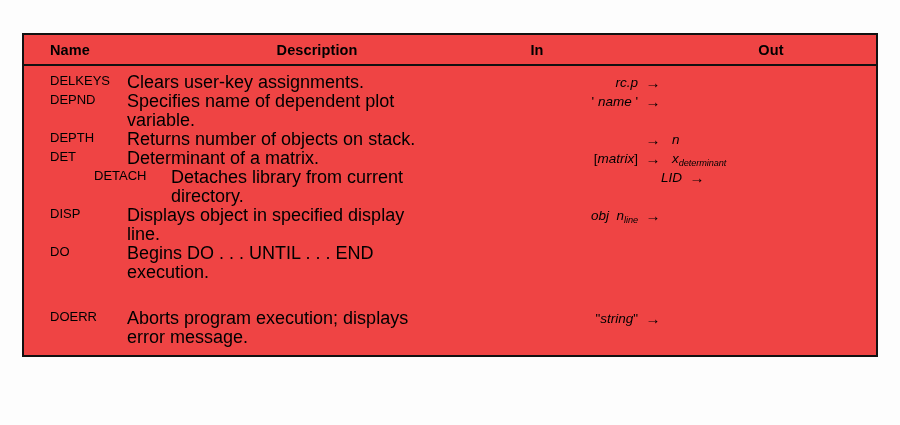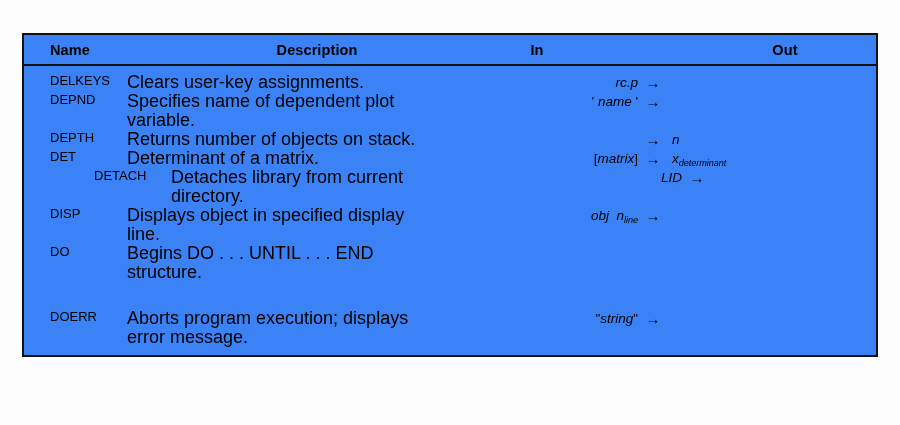--- a/index.html
+++ b/index.html
@@ -24,42 +24,42 @@
 
   
   .ref-table {
     position: absolute;
     left: 22px;
     top: 33px;
     width: 856px;
     height: 324px;
     box-sizing: border-box;
     border: 2px solid #111;
-    background: #3b82f6;
+    background: #ef4444;
   }
 
   
   .thead {
     position: relative;
     height: 31px;
     border-bottom: 2px solid #111;
     box-sizing: border-box;
   }
   .th {
     position: absolute;
     top: 7px;
     font-weight: bold;
     font-size: 14.5px;
     letter-spacing: 0.1px;
     white-space: nowrap;
   }
   .th-name        { left: 26px; }
   .th-description { left: 178px; width: 230px; text-align: center; }
   .th-in          { left: 398px; width: 230px; text-align: center; }
-  .th-out         { left: 656px; width: 210px; text-align: center; }
+  .th-out         { left: 642px; width: 210px; text-align: center; }
 
   
   .tbody {
     position: relative;
     padding-top: 7px;
   }
 
   .row {
     position: relative;
     min-height: 19px;
@@ -206,21 +206,21 @@
           <div class="cell-stack">
             <span class="stack-in">obj&nbsp; n<sub>line</sub></span>
             <span class="stack-arrow">→</span>
             <span class="stack-out"></span>
           </div>
         </div>
         <div class="row" style="height: 38px;">
           <div class="cell-name">DO</div>
           <div class="cell-desc">
             <span class="desc-line">Begins DO . . . UNTIL . . . END</span>
-            <span class="desc-line">structure.</span>
+            <span class="desc-line">execution.</span>
           </div>
         </div>
         <div class="row" style="height: 38px; margin-top: 27px;">
           <div class="cell-name">DOERR</div>
           <div class="cell-desc">
             <span class="desc-line">Aborts program execution; displays</span>
             <span class="desc-line">error message.</span>
           </div>
           <div class="cell-stack">
             <span class="stack-in"><span class="quote">"</span>string<span class="quote">"</span></span>

